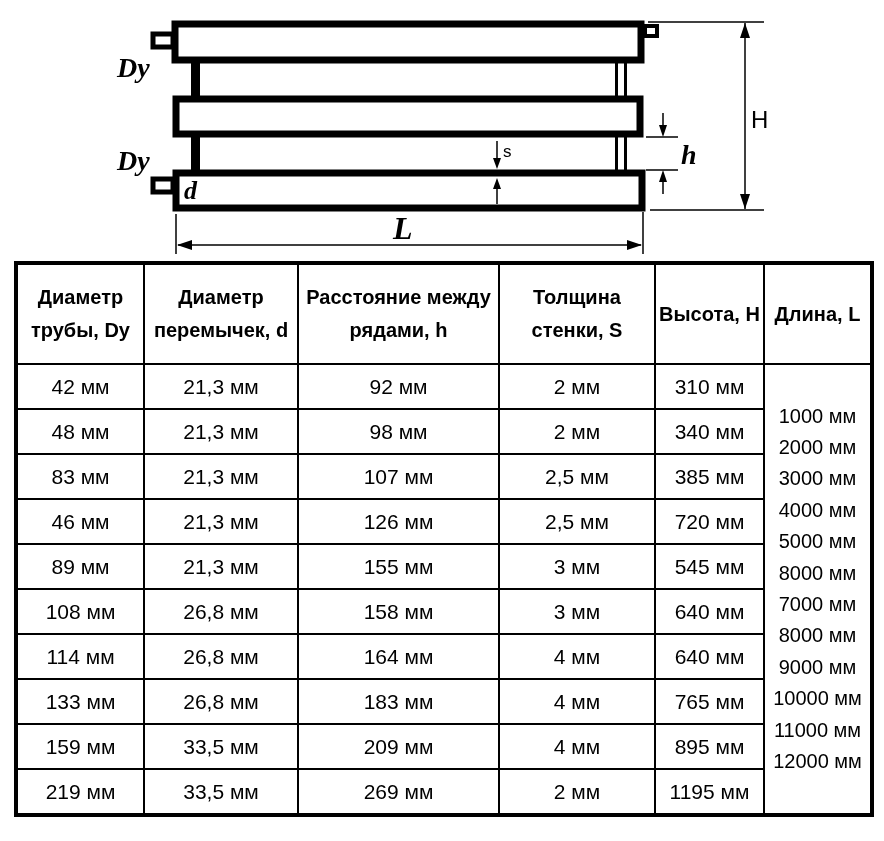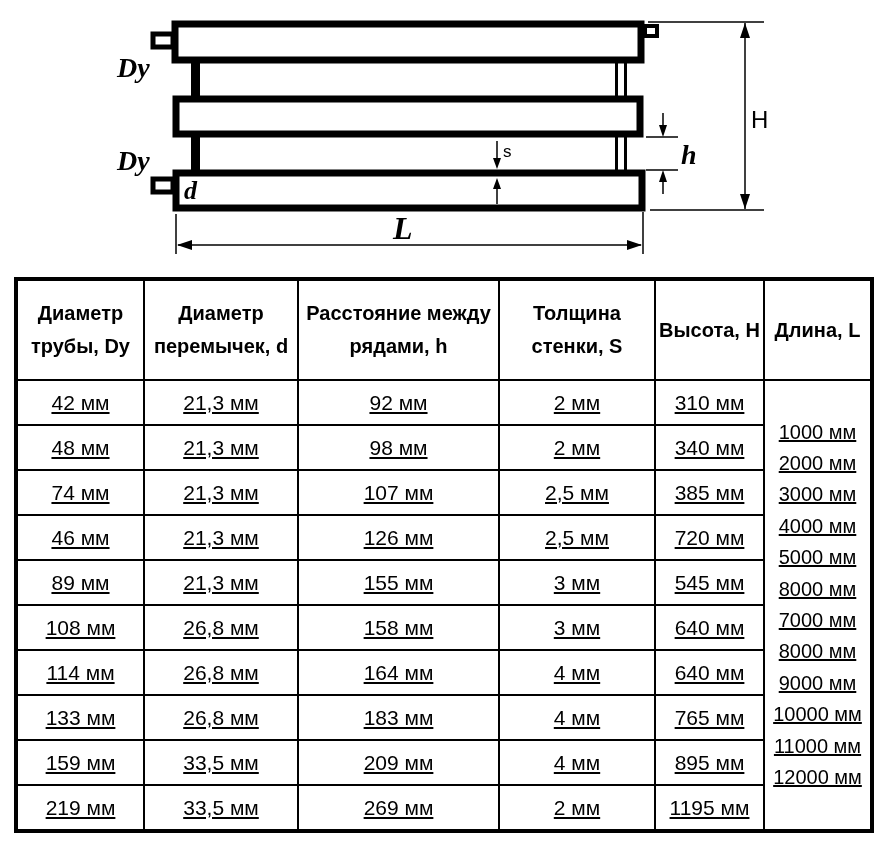--- a/index.html
+++ b/index.html
@@ -26,21 +26,21 @@
     font-style: italic;
     font-weight: bold;
   }
   .lbl-sans {
     font-family: "Liberation Sans", sans-serif;
     font-weight: normal;
   }
   
   .spec-table {
     position: absolute;
-    left: 14px; top: 277px;
+    left: 14px; top: 261px;
     border-collapse: collapse;
     table-layout: fixed;
     width: 856px;
     background: #fff;
   }
   .spec-table, .spec-table th, .spec-table td {
     border: 2px solid #000;
   }
   .spec-table { border-width: 4px; }
   .spec-table th {
@@ -51,21 +51,20 @@
     vertical-align: middle;
     height: 98px;
     padding: 0 2px;
   }
   .spec-table td {
     font-size: 21px;
     text-align: center;
     vertical-align: middle;
     height: 43px;
     padding: 0 2px;
-    text-decoration: underline;
   }
   .nw { white-space: nowrap; }
   td.len-cell {
     vertical-align: middle;
     padding: 4px;
   }
   .len-line {
     font-size: 20px;
     line-height: 31.4px;
     text-align: center;
@@ -168,21 +167,21 @@
       </td>
     </tr>
     <tr>
       <td>48 мм</td>
       <td>21,3 мм</td>
       <td>98 мм</td>
       <td>2 мм</td>
       <td>340 мм</td>
     </tr>
     <tr>
-      <td>74 мм</td>
+      <td>83 мм</td>
       <td>21,3 мм</td>
       <td>107 мм</td>
       <td>2,5 мм</td>
       <td>385 мм</td>
     </tr>
     <tr>
       <td>46 мм</td>
       <td>21,3 мм</td>
       <td>126 мм</td>
       <td>2,5 мм</td>

